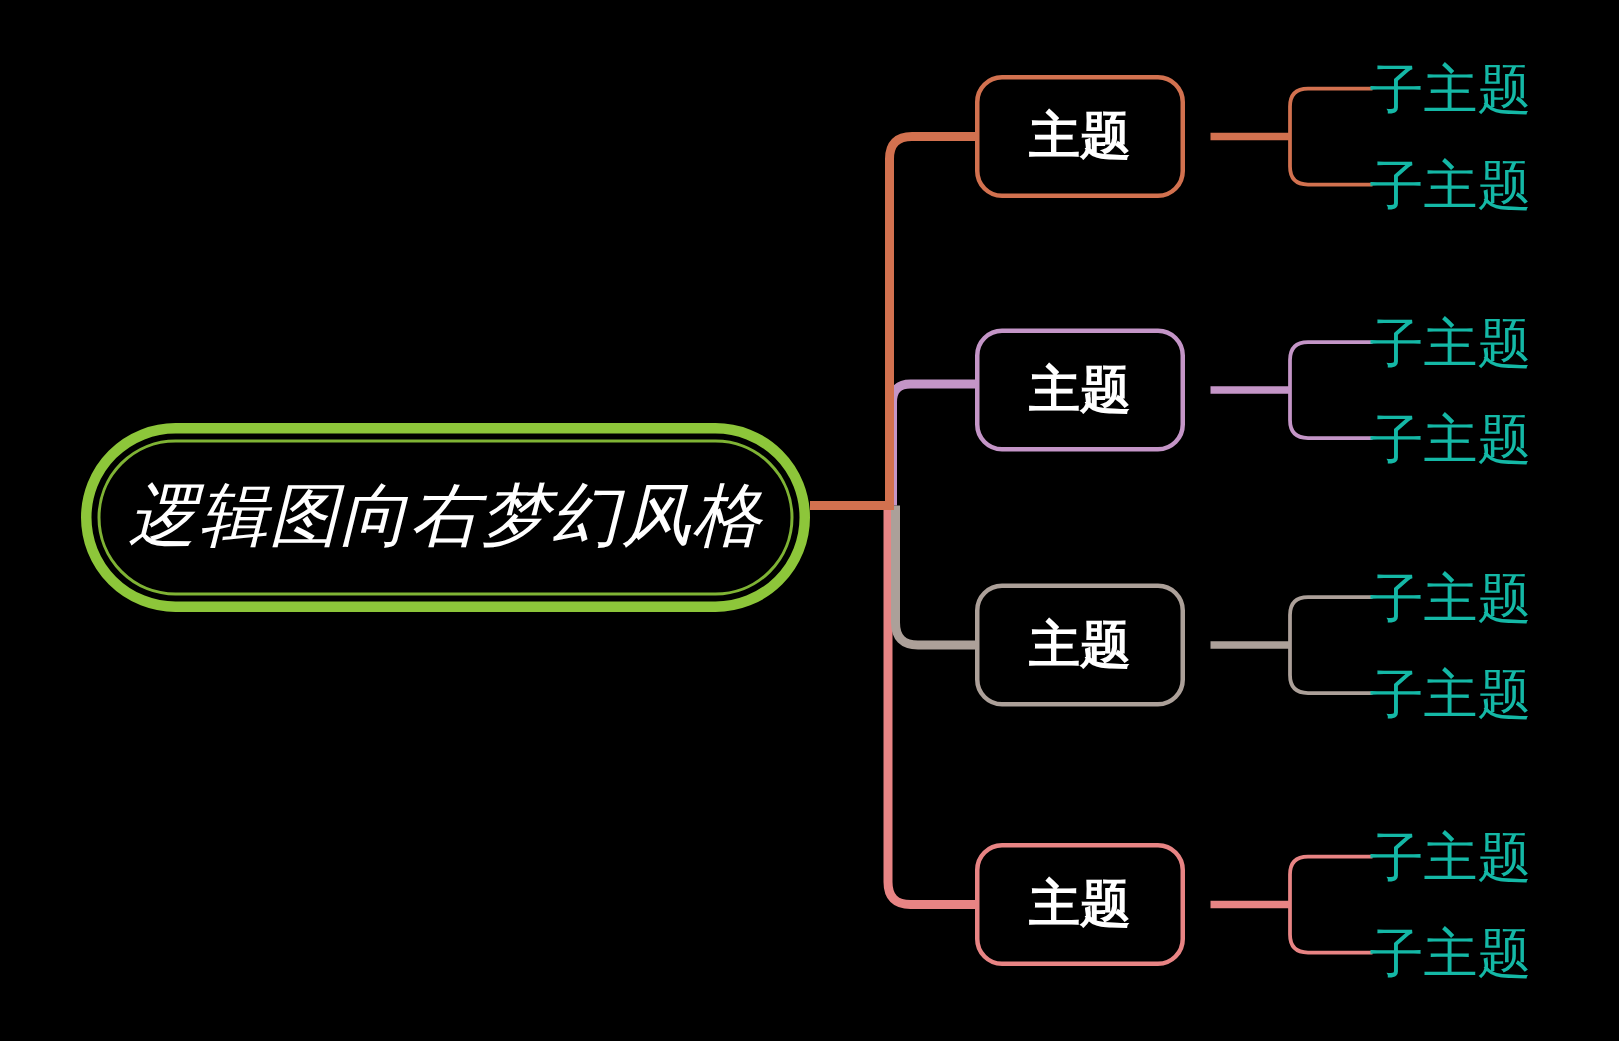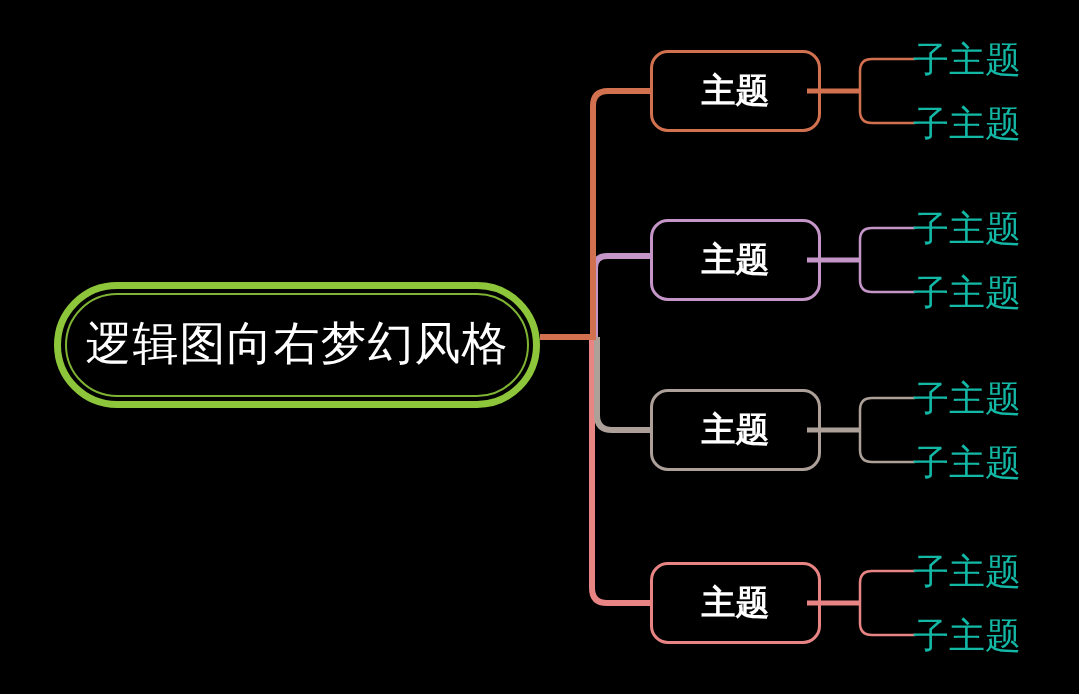--- a/index.html
+++ b/index.html
@@ -44,25 +44,26 @@
     pointer-events: none;
   }
   .root-label {
     color: #fff;
     font-size: 46px;
     font-weight: 400;
     letter-spacing: 1px;
     white-space: nowrap;
     position: relative;
     top: -1px;
+    font-style: italic;
   }
   .topic-node {
     position: absolute;
     left: 650px;
-    width: 171px;
+    width: 140px;
     height: 82px;
     box-sizing: border-box;
     border: 3.5px solid #fff;
     border-radius: 18px;
     display: flex;
     align-items: center;
     justify-content: center;
     cursor: pointer;
     background: transparent;
   }

